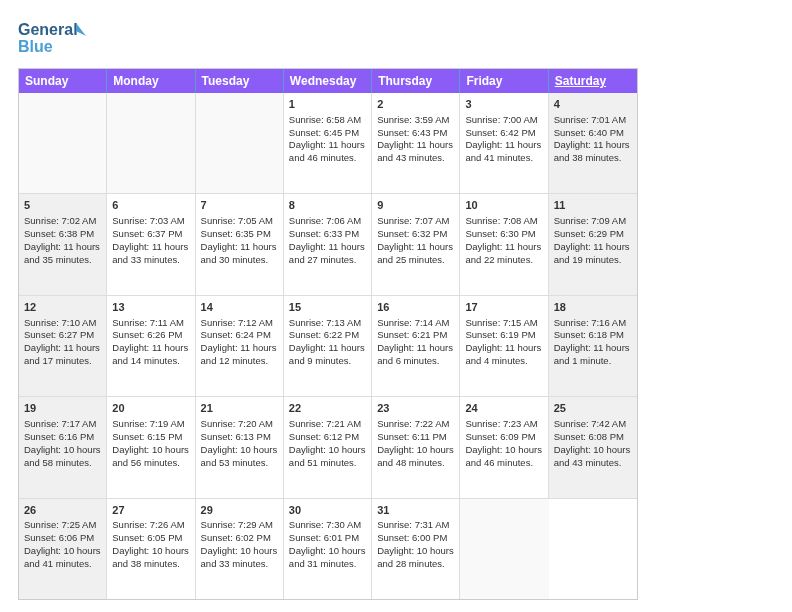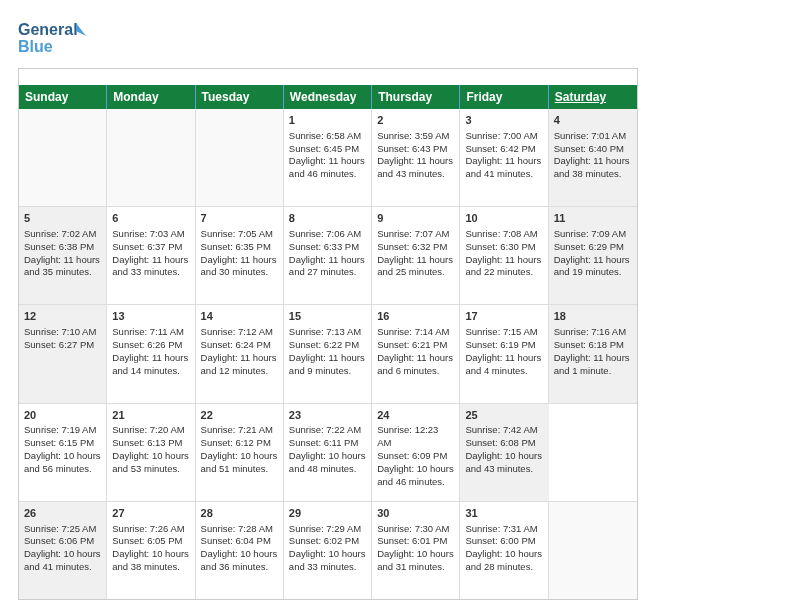--- a/index.html
+++ b/index.html
@@ -43,22 +43,21 @@
     }
     .calendar {
       flex: 1;
       border: 1px solid #ccc;
       display: flex;
       flex-direction: column;
     }
     .cal-header {
       display: grid;
       grid-template-columns: repeat(7, 1fr);
-      background: #15803d;
-      margin-top: 16px;
+      background: #8b5cf6;
     }
     .cal-header-cell {
       color: #fff;
       font-size: 12px;
       font-weight: bold;
       padding: 5px 6px;
       text-align: left;
       border-right: 1px solid #5a9dd0;
     }
     .cal-header-cell:last-child { border-right: none; text-decoration: underline; }
@@ -133,40 +132,40 @@
         <div class="cal-row">
           <div class="cal-cell shaded"><span class="day-num">5</span><span>Sunrise: 7:02 AM</span><br><span>Sunset: 6:38 PM</span><br><span>Daylight: 11 hours and 35 minutes.</span></div>
           <div class="cal-cell"><span class="day-num">6</span><span>Sunrise: 7:03 AM</span><br><span>Sunset: 6:37 PM</span><br><span>Daylight: 11 hours and 33 minutes.</span></div>
           <div class="cal-cell"><span class="day-num">7</span><span>Sunrise: 7:05 AM</span><br><span>Sunset: 6:35 PM</span><br><span>Daylight: 11 hours and 30 minutes.</span></div>
           <div class="cal-cell"><span class="day-num">8</span><span>Sunrise: 7:06 AM</span><br><span>Sunset: 6:33 PM</span><br><span>Daylight: 11 hours and 27 minutes.</span></div>
           <div class="cal-cell"><span class="day-num">9</span><span>Sunrise: 7:07 AM</span><br><span>Sunset: 6:32 PM</span><br><span>Daylight: 11 hours and 25 minutes.</span></div>
           <div class="cal-cell"><span class="day-num">10</span><span>Sunrise: 7:08 AM</span><br><span>Sunset: 6:30 PM</span><br><span>Daylight: 11 hours and 22 minutes.</span></div>
           <div class="cal-cell shaded"><span class="day-num">11</span><span>Sunrise: 7:09 AM</span><br><span>Sunset: 6:29 PM</span><br><span>Daylight: 11 hours and 19 minutes.</span></div>
         </div>
         <div class="cal-row">
-          <div class="cal-cell shaded"><span class="day-num">12</span><span>Sunrise: 7:10 AM</span><br><span>Sunset: 6:27 PM</span><br></div>
+          <div class="cal-cell shaded"><span class="day-num">12</span><span>Sunrise: 7:10 AM</span><br><span>Sunset: 6:27 PM</span><br><span>Daylight: 11 hours and 17 minutes.</span></div>
           <div class="cal-cell"><span class="day-num">13</span><span>Sunrise: 7:11 AM</span><br><span>Sunset: 6:26 PM</span><br><span>Daylight: 11 hours and 14 minutes.</span></div>
           <div class="cal-cell"><span class="day-num">14</span><span>Sunrise: 7:12 AM</span><br><span>Sunset: 6:24 PM</span><br><span>Daylight: 11 hours and 12 minutes.</span></div>
           <div class="cal-cell"><span class="day-num">15</span><span>Sunrise: 7:13 AM</span><br><span>Sunset: 6:22 PM</span><br><span>Daylight: 11 hours and 9 minutes.</span></div>
           <div class="cal-cell"><span class="day-num">16</span><span>Sunrise: 7:14 AM</span><br><span>Sunset: 6:21 PM</span><br><span>Daylight: 11 hours and 6 minutes.</span></div>
           <div class="cal-cell"><span class="day-num">17</span><span>Sunrise: 7:15 AM</span><br><span>Sunset: 6:19 PM</span><br><span>Daylight: 11 hours and 4 minutes.</span></div>
           <div class="cal-cell shaded"><span class="day-num">18</span><span>Sunrise: 7:16 AM</span><br><span>Sunset: 6:18 PM</span><br><span>Daylight: 11 hours and 1 minute.</span></div>
         </div>
         <div class="cal-row">
+          <div class="cal-cell shaded"><span class="day-num">19</span><span>Sunrise: 7:17 AM</span><br><span>Sunset: 6:16 PM</span><br><span>Daylight: 10 hours and 58 minutes.</span></div>
           <div class="cal-cell"><span class="day-num">20</span><span>Sunrise: 7:19 AM</span><br><span>Sunset: 6:15 PM</span><br><span>Daylight: 10 hours and 56 minutes.</span></div>
           <div class="cal-cell"><span class="day-num">21</span><span>Sunrise: 7:20 AM</span><br><span>Sunset: 6:13 PM</span><br><span>Daylight: 10 hours and 53 minutes.</span></div>
           <div class="cal-cell"><span class="day-num">22</span><span>Sunrise: 7:21 AM</span><br><span>Sunset: 6:12 PM</span><br><span>Daylight: 10 hours and 51 minutes.</span></div>
           <div class="cal-cell"><span class="day-num">23</span><span>Sunrise: 7:22 AM</span><br><span>Sunset: 6:11 PM</span><br><span>Daylight: 10 hours and 48 minutes.</span></div>
-          <div class="cal-cell"><span class="day-num">24</span><span>Sunrise: 12:23 AM</span><br><span>Sunset: 6:09 PM</span><br><span>Daylight: 10 hours and 46 minutes.</span></div>
+          <div class="cal-cell"><span class="day-num">24</span><span>Sunrise: 7:23 AM</span><br><span>Sunset: 6:09 PM</span><br><span>Daylight: 10 hours and 46 minutes.</span></div>
           <div class="cal-cell shaded"><span class="day-num">25</span><span>Sunrise: 7:42 AM</span><br><span>Sunset: 6:08 PM</span><br><span>Daylight: 10 hours and 43 minutes.</span></div>
         </div>
         <div class="cal-row">
           <div class="cal-cell shaded"><span class="day-num">26</span><span>Sunrise: 7:25 AM</span><br><span>Sunset: 6:06 PM</span><br><span>Daylight: 10 hours and 41 minutes.</span></div>
           <div class="cal-cell"><span class="day-num">27</span><span>Sunrise: 7:26 AM</span><br><span>Sunset: 6:05 PM</span><br><span>Daylight: 10 hours and 38 minutes.</span></div>
-          <div class="cal-cell"><span class="day-num">28</span><span>Sunrise: 7:28 AM</span><br><span>Sunset: 6:04 PM</span><br><span>Daylight: 10 hours and 36 minutes.</span></div>
           <div class="cal-cell"><span class="day-num">29</span><span>Sunrise: 7:29 AM</span><br><span>Sunset: 6:02 PM</span><br><span>Daylight: 10 hours and 33 minutes.</span></div>
           <div class="cal-cell"><span class="day-num">30</span><span>Sunrise: 7:30 AM</span><br><span>Sunset: 6:01 PM</span><br><span>Daylight: 10 hours and 31 minutes.</span></div>
           <div class="cal-cell"><span class="day-num">31</span><span>Sunrise: 7:31 AM</span><br><span>Sunset: 6:00 PM</span><br><span>Daylight: 10 hours and 28 minutes.</span></div>
           <div class="cal-cell empty"></div>
         </div>
       </div>
   </div>
 </div>
 
 </body></html>

